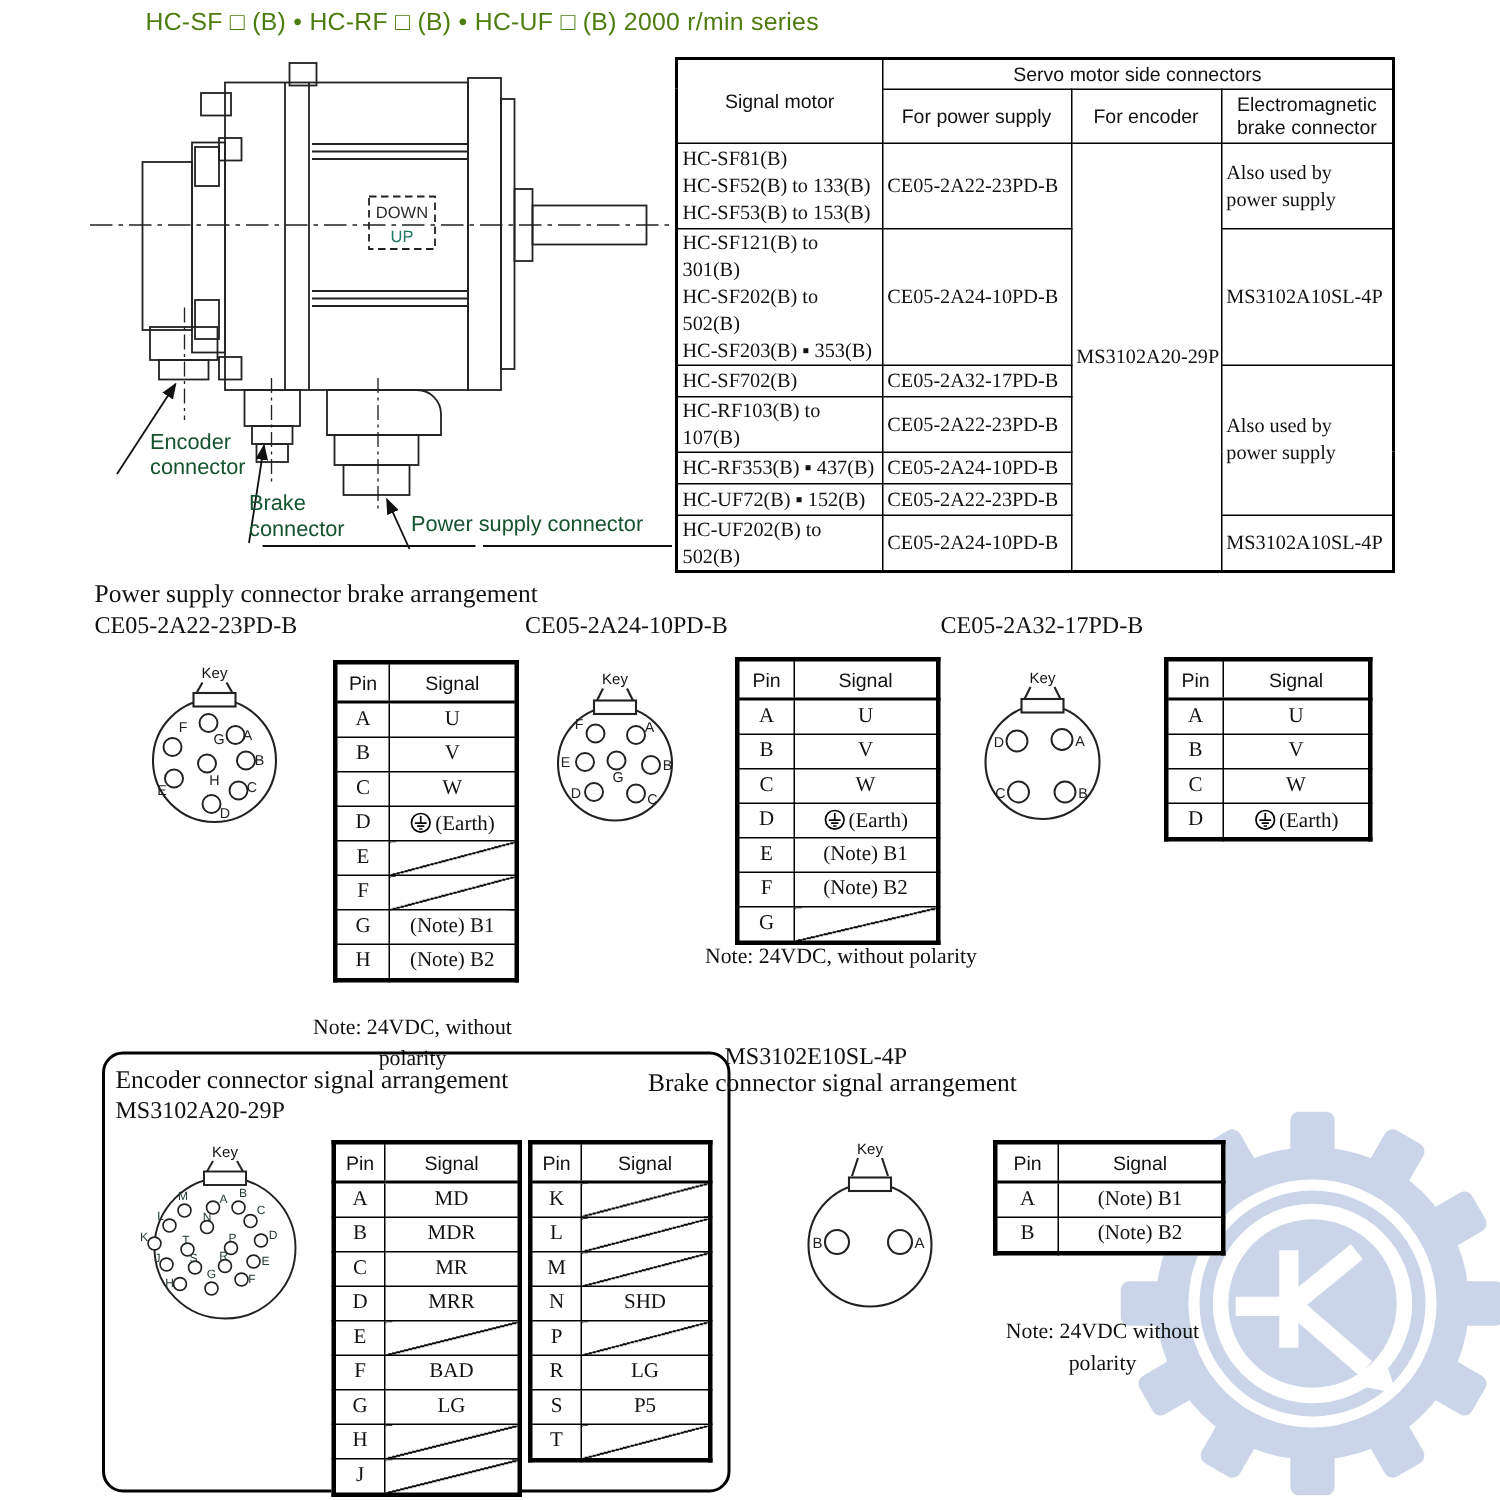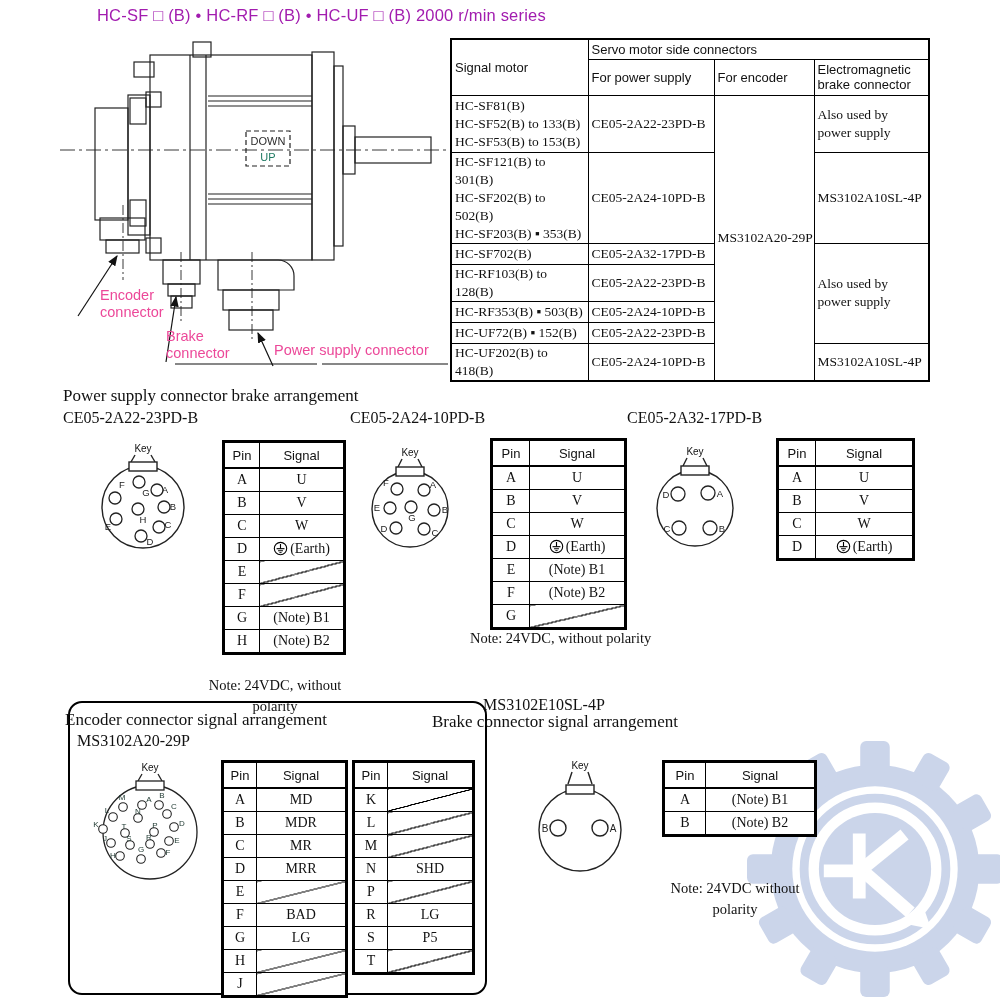--- a/index.html
+++ b/index.html
@@ -1,28 +1,28 @@
 <!DOCTYPE html>
 <html><head>
 <meta charset="utf-8">
 <style>
   html,body{margin:0;padding:0}
   body{width:1000px;height:1000px;position:relative;background:#fff;color:#111;
        font-family:"Liberation Serif",serif;overflow:hidden}
   .abs{position:absolute;z-index:1}
   .wm{position:absolute;z-index:0}
-  .title{font:16.5px "Liberation Sans",sans-serif;color:#a21caf;letter-spacing:.2px}
+  .title{font:16.5px "Liberation Sans",sans-serif;color:#4d7c0f;letter-spacing:.2px}
   .h1{font:17px "Liberation Serif",serif}
   .model{font:16px "Liberation Serif",serif}
   .note{font:14.5px "Liberation Serif",serif;text-align:center;white-space:pre-line;line-height:21px}
-  .mlabel{font:14.5px "Liberation Sans",sans-serif;white-space:pre-line;line-height:17px;color:#ec4899}
+  .mlabel{font:14.5px "Liberation Sans",sans-serif;white-space:pre-line;line-height:17px;color:#14532d}
   
   table.servo{border-collapse:collapse;table-layout:fixed;background:#fff;border:2px solid #000}
   table.servo th,table.servo td{border:1px solid #000;padding:0 3px;overflow:hidden}
-  table.servo th{font:13px "Liberation Sans",sans-serif;font-weight:400;text-align:left;white-space:pre-line}
+  table.servo th{font:13px "Liberation Sans",sans-serif;font-weight:400;text-align:center;white-space:pre-line}
   table.servo td{font:13.5px "Liberation Serif",serif;text-align:left;white-space:pre-line;line-height:18px;vertical-align:middle}
   table.servo td.enc{text-align:center;white-space:nowrap}
   
   table.pt{border-collapse:collapse;background:#fff;border:3px solid #000}
   table.pt th{font:13px "Liberation Sans",sans-serif;font-weight:400;border:1px solid #000;border-bottom:2px solid #000;height:22px}
   table.pt td{font:14px "Liberation Serif",serif;text-align:center;border:1px solid #000;height:22px;padding:0}
   td.diag{background-image:linear-gradient(to bottom right,transparent 48.6%,#000 48.6%,#000 51.4%,transparent 51.4%)}
   .earth{width:15px;height:15px;vertical-align:-3px;margin-right:2px}
   .roundbox{border:2px solid #000;border-radius:14px;background:transparent}
   svg text{font-family:"Liberation Sans",sans-serif}
@@ -154,33 +154,33 @@
       <td>CE05-2A24-10PD-B</td>
       <td>MS3102A10SL-4P</td>
     </tr>
     <tr style="height:21px">
       <td>HC-SF702(B)</td>
       <td>CE05-2A32-17PD-B</td>
       <td rowspan="4">Also used by
 power supply</td>
     </tr>
     <tr style="height:21px">
-      <td>HC-RF103(B) to 128(B)</td>
+      <td>HC-RF103(B) to 107(B)</td>
       <td>CE05-2A22-23PD-B</td>
     </tr>
     <tr style="height:21px">
-      <td>HC-RF353(B) ▪ 503(B)</td>
+      <td>HC-RF353(B) ▪ 437(B)</td>
       <td>CE05-2A24-10PD-B</td>
     </tr>
     <tr style="height:21px">
       <td>HC-UF72(B) ▪ 152(B)</td>
       <td>CE05-2A22-23PD-B</td>
     </tr>
     <tr style="height:21px">
-      <td>HC-UF202(B) to 418(B)</td>
+      <td>HC-UF202(B) to 502(B)</td>
       <td>CE05-2A24-10PD-B</td>
       <td>MS3102A10SL-4P</td>
     </tr>
   </tbody>
 </table>
 
 <div class="abs h1" style="left:63px;top:386px">Power supply connector brake arrangement</div>
 <div class="abs model" style="left:63px;top:409px">CE05-2A22-23PD-B</div>
 <div class="abs model" style="left:350px;top:409px">CE05-2A24-10PD-B</div>
 <div class="abs model" style="left:627px;top:409px">CE05-2A32-17PD-B</div>
@@ -400,21 +400,21 @@
           </svg>(Earth)</td>
       </tr>
     </tbody>
 </table>
 
 <div class="abs note" style="left:185px;top:675px;width:180px">Note: 24VDC, without
 polarity</div>
 <div class="abs note" style="left:470px;top:628px;width:260px;text-align:left">Note: 24VDC, without polarity</div>
 
 <div class="abs roundbox" style="left:68px;top:701px;width:415px;height:290px"></div>
-<div class="abs h1" style="left:65px;top:710px">Encoder connector signal arrangement</div>
+<div class="abs h1" style="left:77px;top:710px">Encoder connector signal arrangement</div>
 <div class="abs model" style="left:77px;top:732px">MS3102A20-29P</div>
 
 <svg class="abs" style="left:90px;top:758px" width="130" height="135" viewBox="0 0 130 135">
   <text x="60" y="13" text-anchor="middle" font-size="10" fill="#111">Key</text>
   <g stroke="#222" stroke-width="1.3" fill="none">
     <line x1="52" y1="16" x2="48" y2="23"></line>
       <line x1="68" y1="16" x2="72" y2="23"></line>
     <circle cx="60" cy="74" r="47"></circle>
     <rect x="46" y="23" width="28" height="9" fill="#fff"></rect>
   </g>

